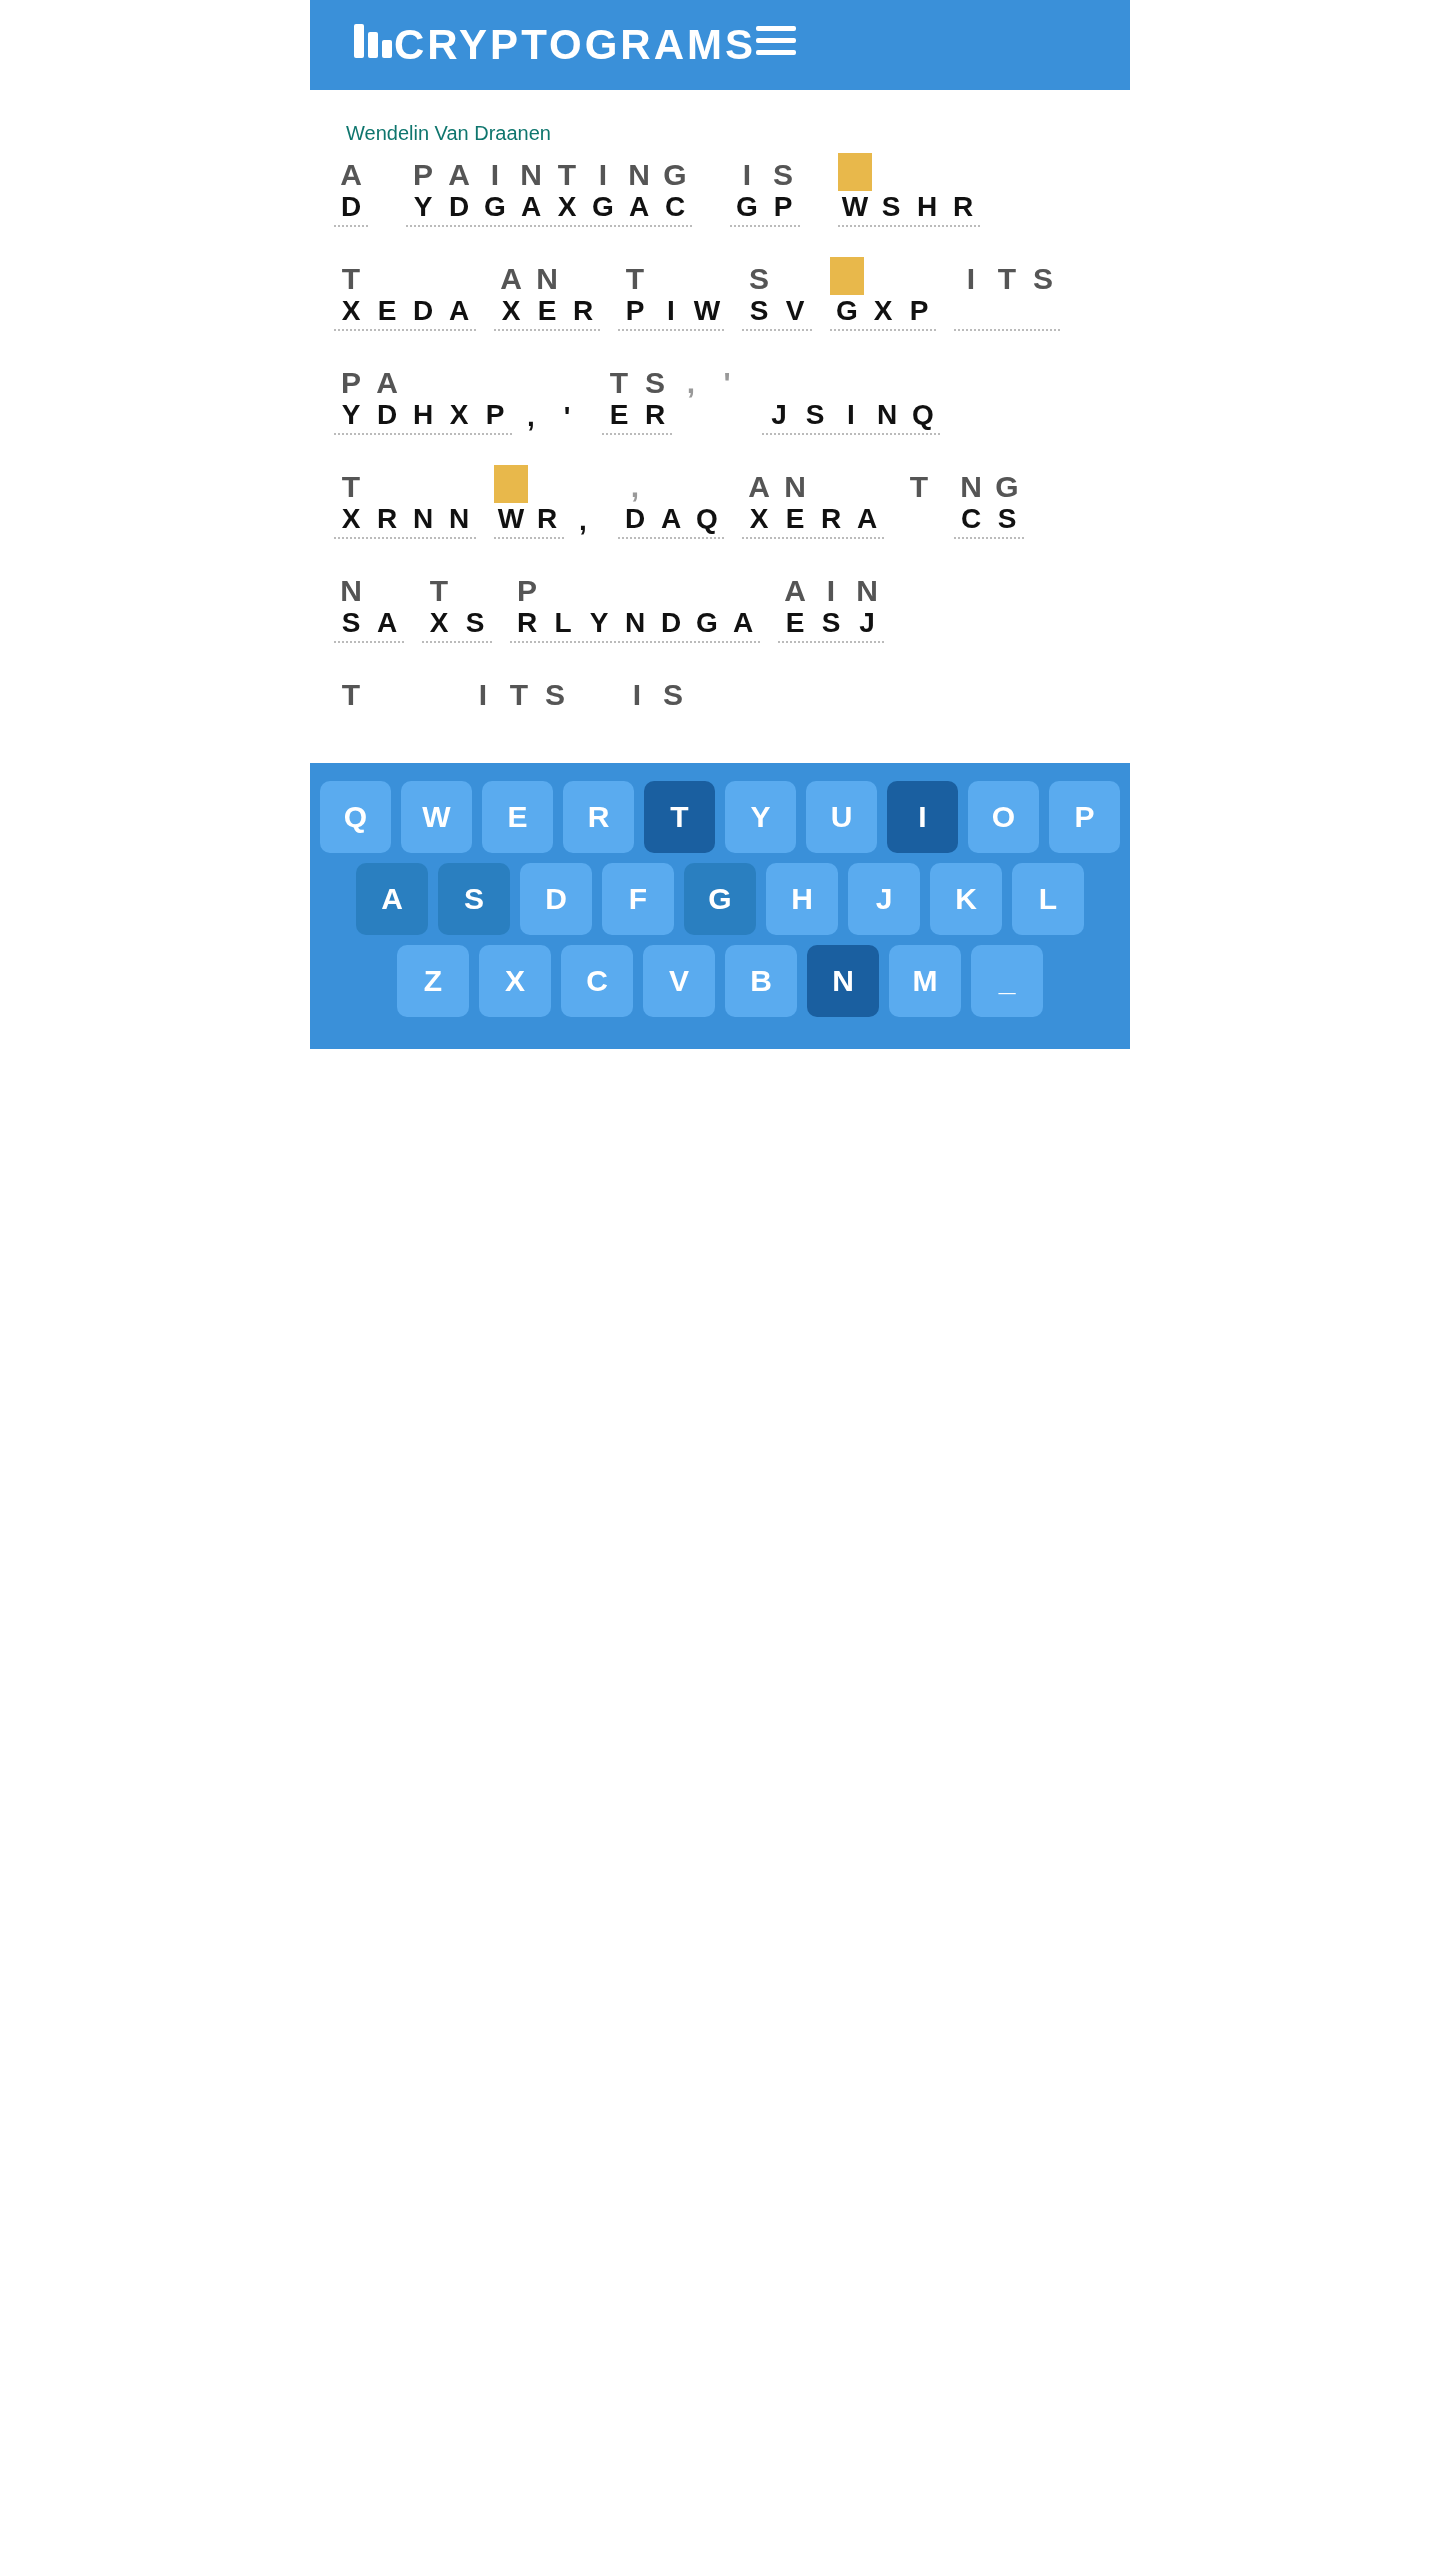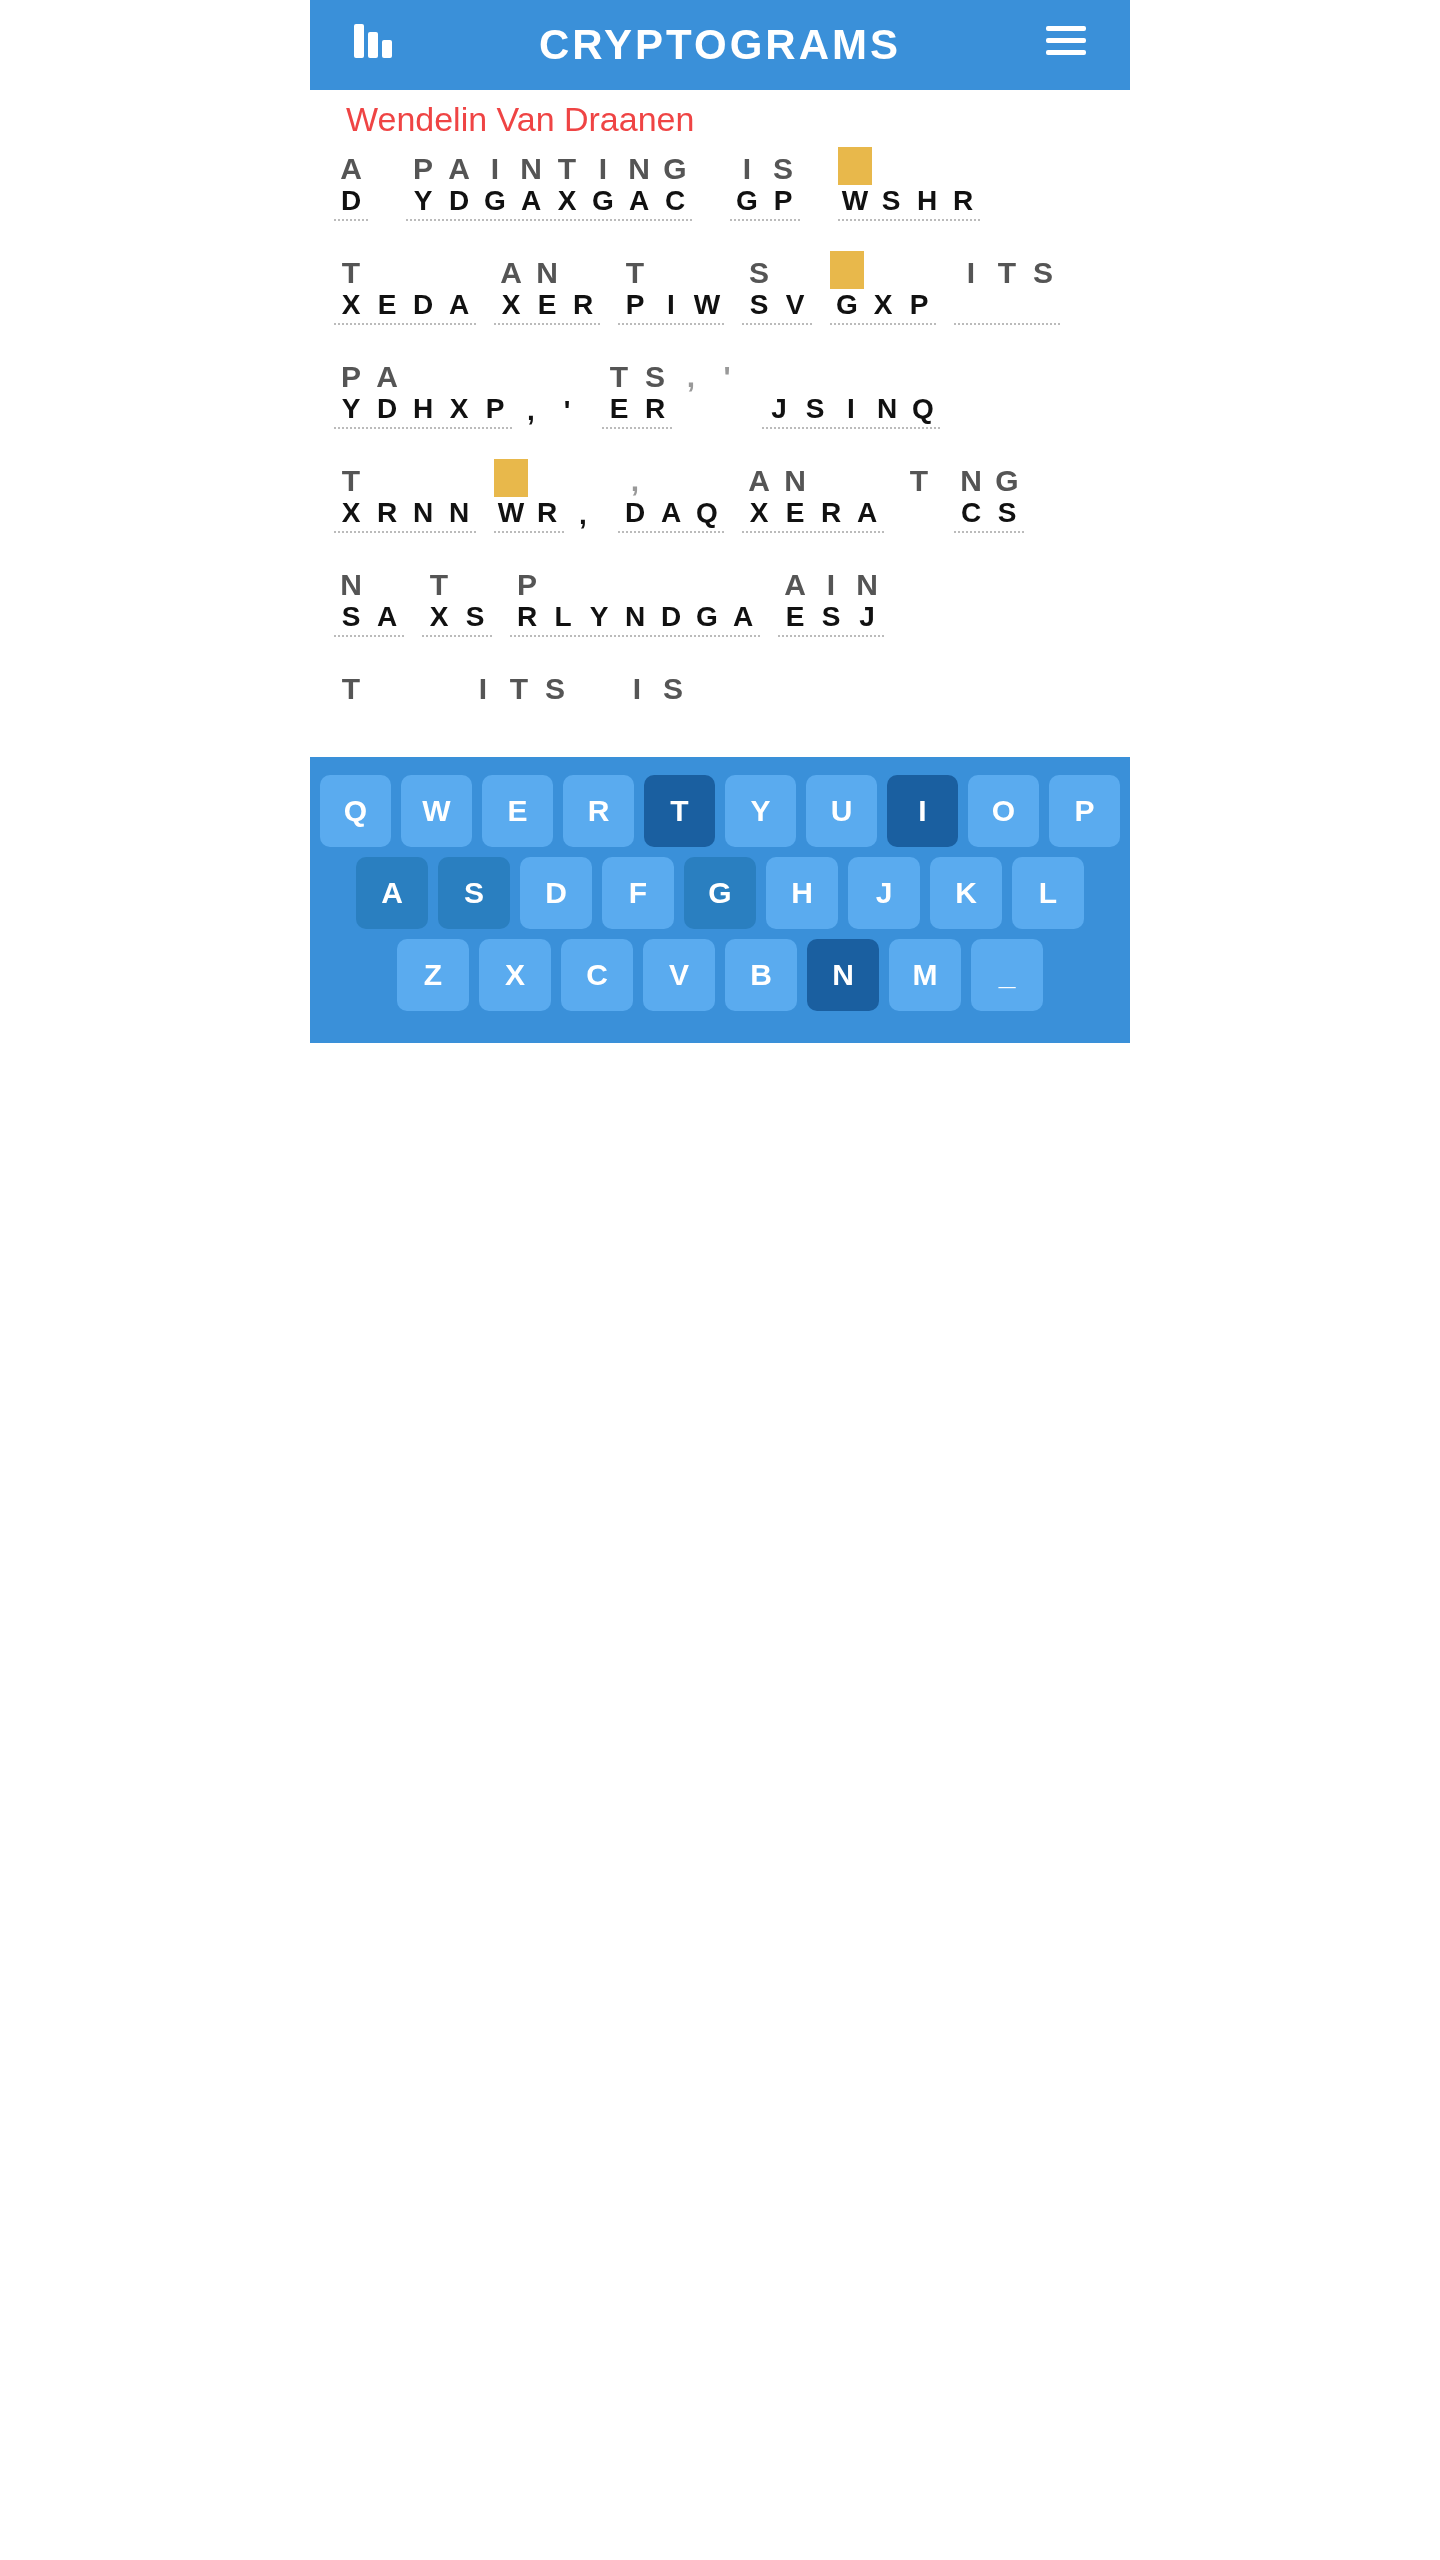--- a/index.html
+++ b/index.html
@@ -11,21 +11,20 @@
       width: 820px;
       margin: 0 auto;
       overflow-x: hidden;
     }
 
     
     .header {
       background: #3a90d9;
       display: flex;
       align-items: center;
-      justify-content: space-between;
       padding: 18px 44px;
       height: 90px;
     }
 
     .header-icon {
       color: white;
       font-size: 36px;
     }
 
     .header-title {
@@ -38,23 +37,23 @@
     }
 
     .header-menu {
       color: white;
       font-size: 32px;
       cursor: pointer;
     }
 
     
     .author {
-      padding: 10px 36px 8px;
-      font-size: 34px;
-      color: #ef4444;
+      padding: 32px 36px 8px;
+      font-size: 20px;
+      color: #0f766e;
     }
 
     
     .keyboard-area {
       position: sticky;
       bottom: 0;
       background: #3a90d9;
       padding: 18px 10px 22px;
     }
 

